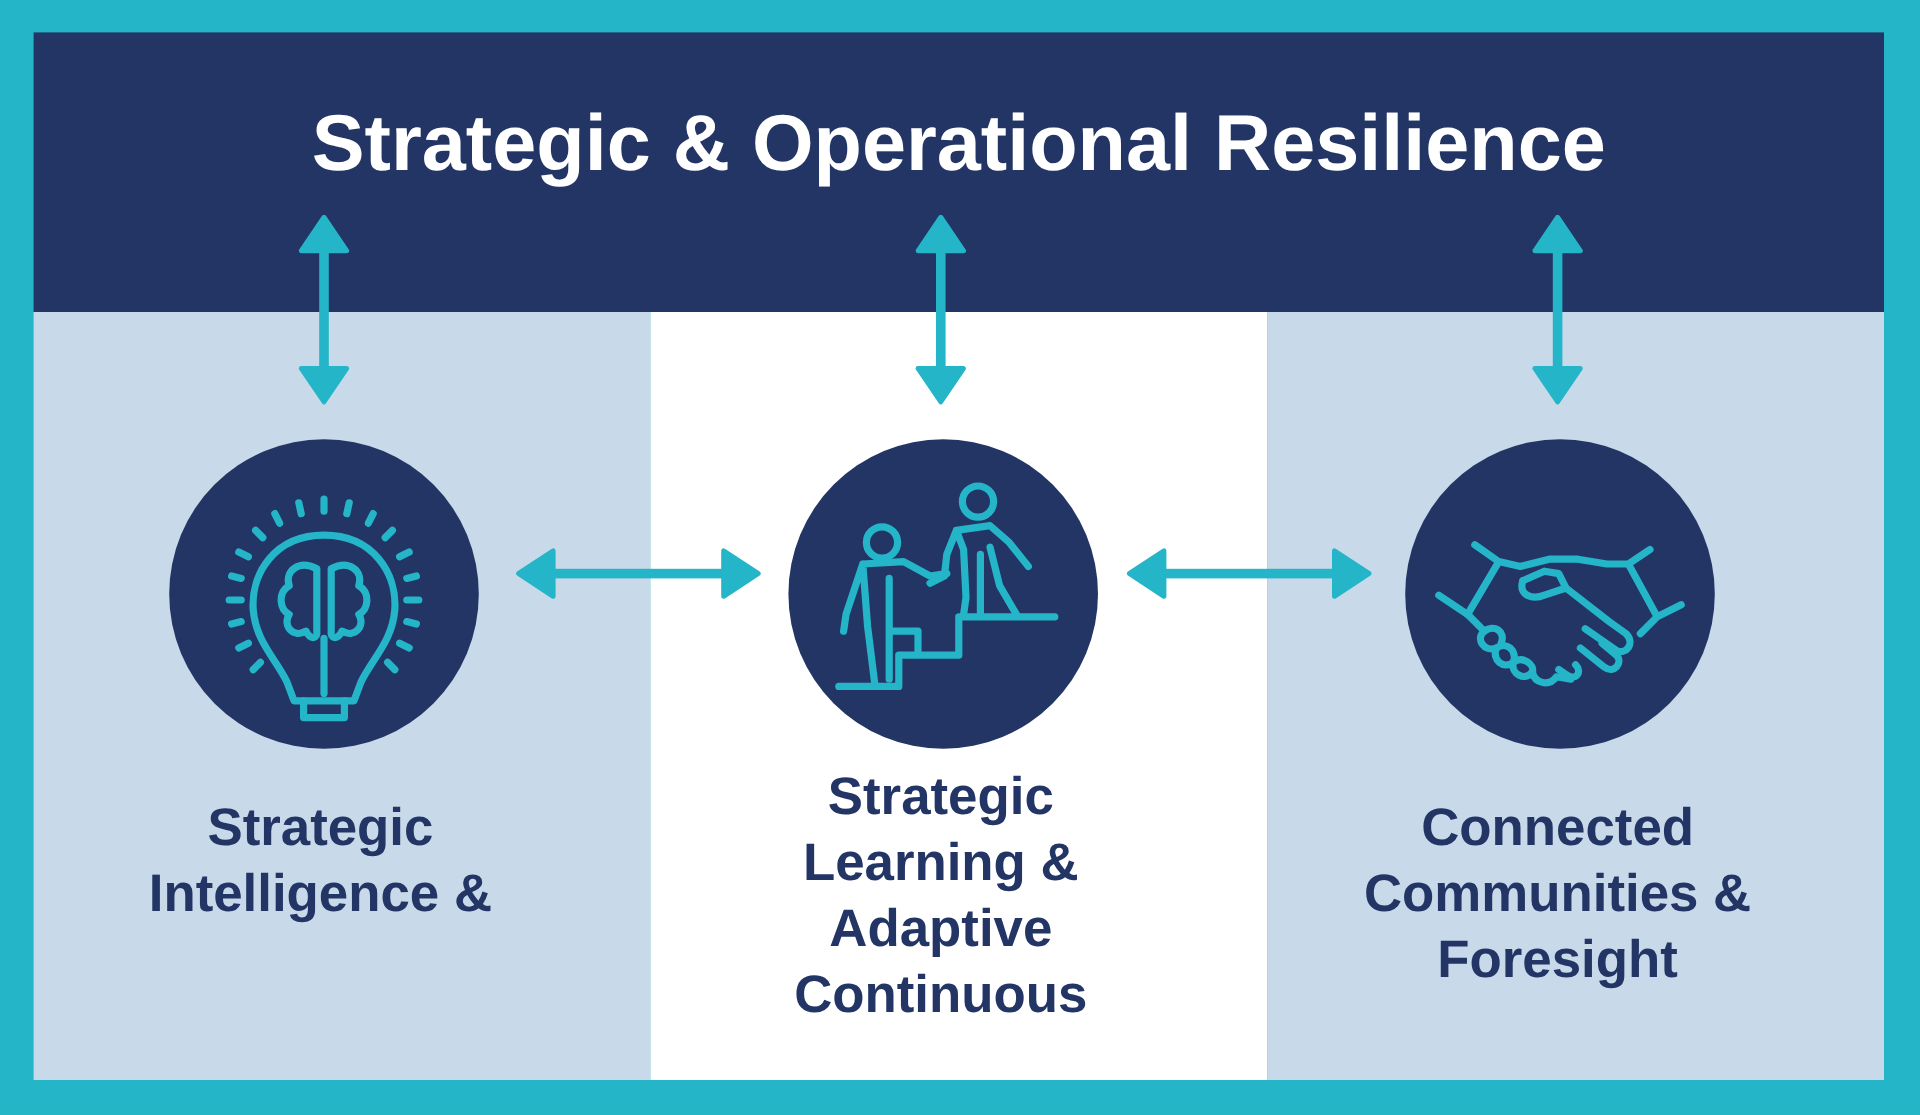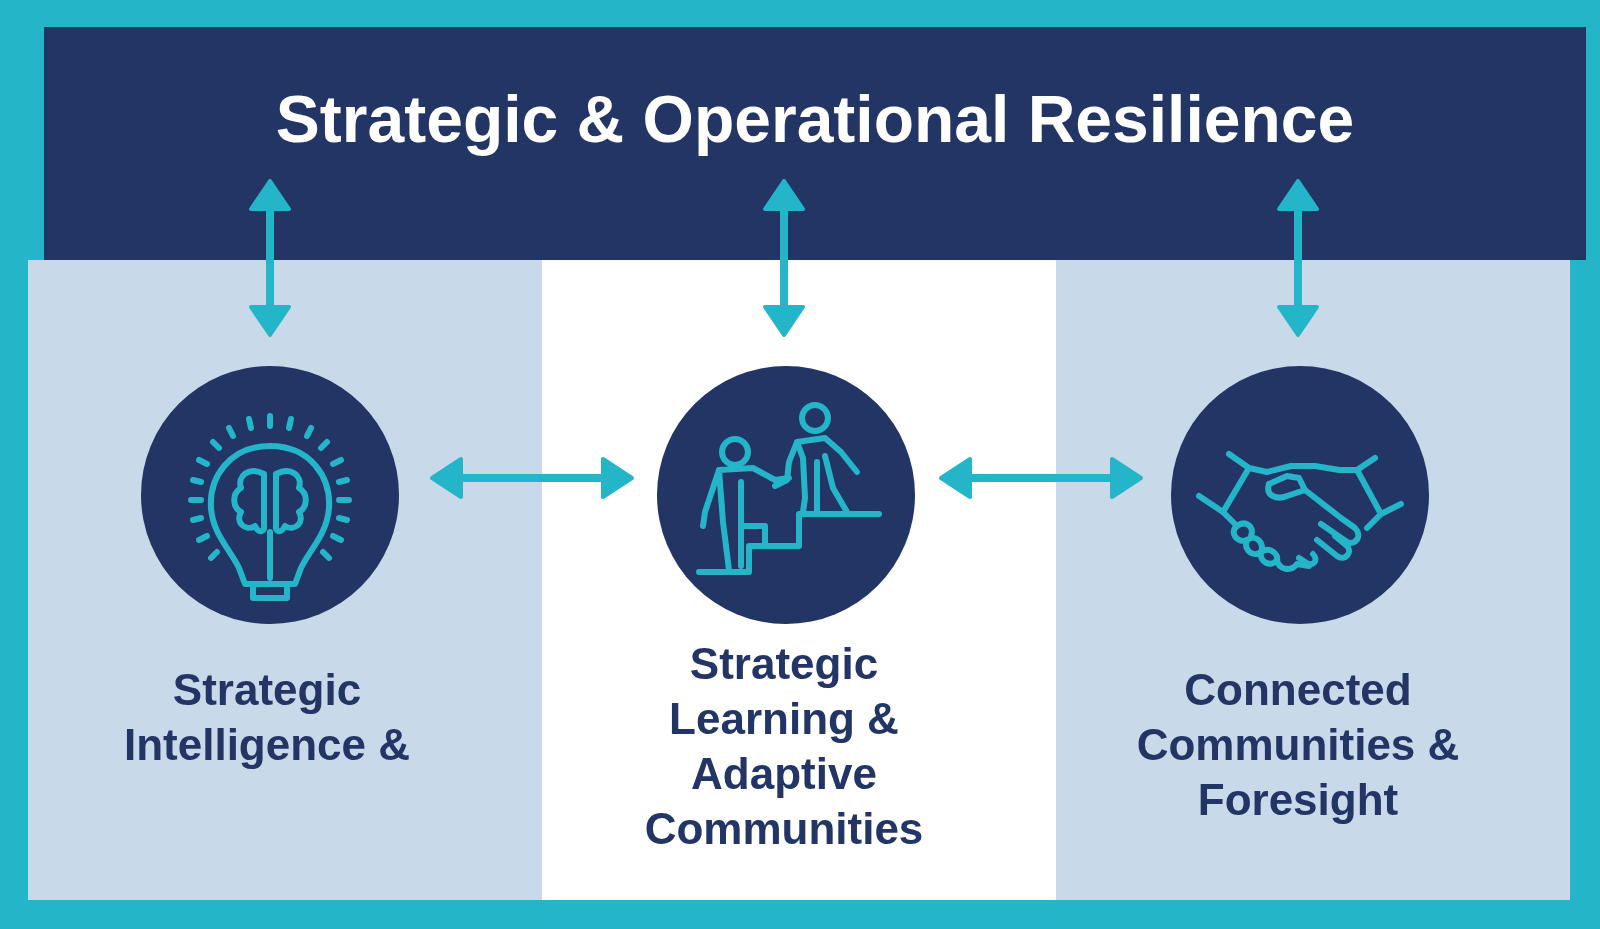--- a/index.html
+++ b/index.html
@@ -1,19 +1,19 @@
 <!DOCTYPE html>
 <html><head>
 <meta charset="utf-8">
 <style>
   html, body { margin: 0; padding: 0; }
   body { width: 1600px; height: 929px; background: #25b5c8; position: relative; overflow: hidden;
          font-family: "Liberation Sans", "DejaVu Sans", sans-serif; }
   .frame { position: absolute; left: 28px; top: 27px; width: 1542px; height: 873px; }
-  .header { position: absolute; left: 16px; top: 0; width: 1542px; height: 233px; background: #233565; }
+  .header { position: absolute; left: 0; top: 0; width: 1542px; height: 233px; background: #233565; }
   .title { position: absolute; left: 0; top: 52px; width: 1542px; text-align: center; color: #ffffff;
            font-weight: bold; font-size: 66px; letter-spacing: 0px; line-height: 80px; }
   .panel { position: absolute; top: 233px; height: 640px; }
   .p1 { left: 0; width: 514px; background: #c8d9e9; }
   .p2 { left: 514px; width: 514px; background: #ffffff; }
   .p3 { left: 1028px; width: 514px; background: #c8d9e9; }
   .circle { position: absolute; width: 258px; height: 258px; border-radius: 50%; background: #233565; top: 339px; }
   .circle svg { position: absolute; left: 0; top: 0; width: 258px; height: 258px; }
   .label { position: absolute; color: #233565; font-weight: bold; font-size: 44px; line-height: 55px; text-align: center; width: 500px; }
   .label span { display: block; }
@@ -108,20 +108,20 @@
   </div>
 
   <div class="label" style="left:-11px;top:635px">
     <span>Strategic</span>
     <span>Intelligence &amp;</span>
   </div>
   <div class="label" style="left:506px;top:609px">
     <span>Strategic</span>
     <span>Learning &amp;</span>
     <span>Adaptive</span>
-    <span>Communities</span>
+    <span>Continuous</span>
   </div>
   <div class="label" style="left:1020px;top:635px">
     <span>Connected</span>
     <span>Communities &amp;</span>
     <span>Foresight</span>
   </div>
 </div>
 
 </body></html>

